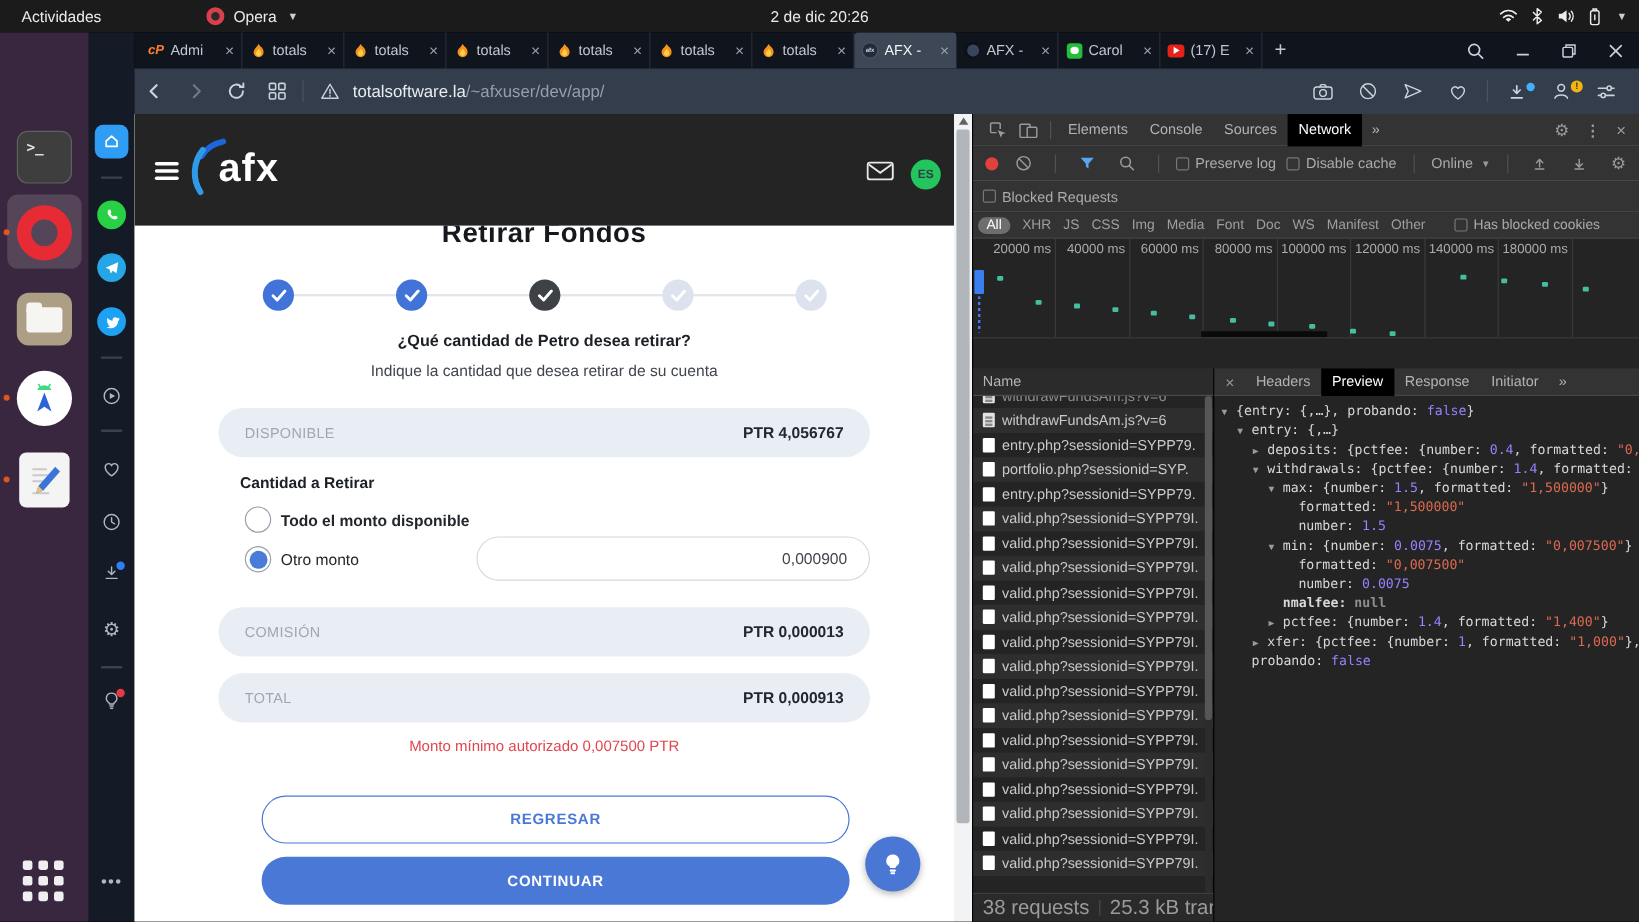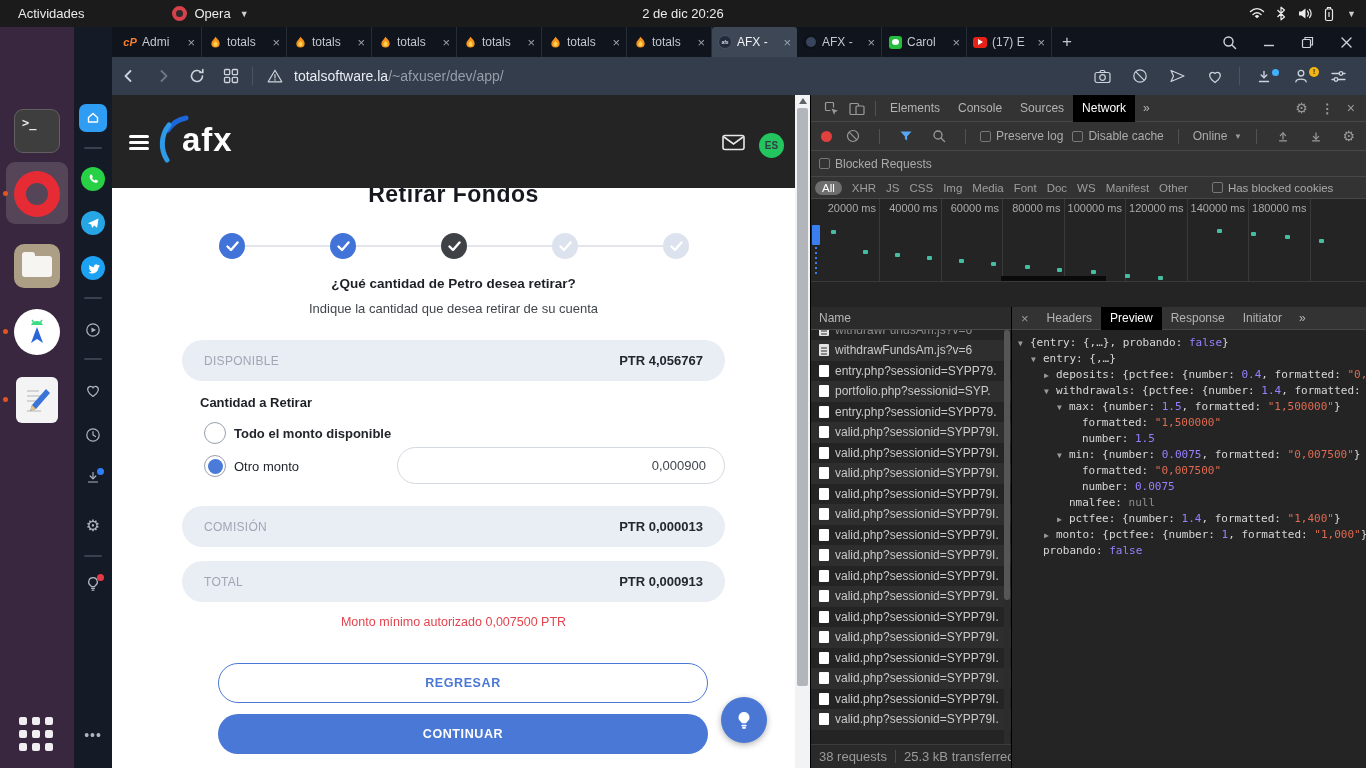--- a/index.html
+++ b/index.html
@@ -142,21 +142,21 @@
 .dt-divider{position:absolute;left:200px;top:212px;width:1px;height:461px;background:#000}
 .dt-paneltabs{position:absolute;left:201px;top:212px;width:355px;height:23px;background:#333;border-bottom:1px solid #474747;display:flex;align-items:center}
 .pt-close{color:#9a9a9a;padding:0 9px;font-size:13px}
 .pt-tab{padding:0 9px;height:23px;line-height:23px;color:#b3b3b3}
 .pt-tab.active{background:#000;color:#fff}
 .pt-more{color:#b3b3b3;padding:0 8px}
 .dt-preview{position:absolute;left:201px;top:235px;width:355px;height:414px;overflow:hidden;padding-top:5px;font-family:"DejaVu Sans Mono",monospace;font-size:11px}
 .tl-line{height:16px;line-height:16px;white-space:pre;overflow:hidden}
 .ar{display:inline-block;width:12px;color:#9a9a9a;font-size:8px}
 .t-p{color:#d7d7d7}.t-n{color:#9980ff}.t-b{color:#9980ff}.t-s{color:#dd6b52}.t-u{color:#8f8f8f}
-.dt-status{position:absolute;left:0;top:649px;width:200px;height:24px;background:#2a2a2a;border-top:1px solid #3d3d3d;display:flex;align-items:center;gap:8px;padding-left:8px;font-size:13px;color:#9b9b9b;white-space:nowrap;overflow:hidden}
+.dt-status{position:absolute;left:0;top:649px;width:200px;height:24px;background:#2a2a2a;border-top:1px solid #3d3d3d;display:flex;align-items:center;gap:8px;padding-left:8px;font-size:17px;color:#9b9b9b;white-space:nowrap;overflow:hidden}
 .st-sep{width:1px;height:13px;background:#4a4a4a;flex:none}
 </style>
 </head>
 <body>
 
 <div id="root">
 
   <div class="topbar">
     <span class="tb-activities">Actividades</span>
     <span class="tb-appmenu">
@@ -891,23 +891,23 @@
         <div class="tl-line" style="padding-left: 6px;"><span class="ar">▼</span><span class="t-p">{entry: {,…}, probando: </span><span class="t-b">false</span><span class="t-p">}</span></div>
         <div class="tl-line" style="padding-left: 19px;"><span class="ar">▼</span><span class="t-p">entry: {,…}</span></div>
         <div class="tl-line" style="padding-left: 32px;"><span class="ar">▶</span><span class="t-p">deposits: {pctfee: {number: </span><span class="t-n">0.4</span><span class="t-p">, formatted: </span><span class="t-s">"0,4</span></div>
         <div class="tl-line" style="padding-left: 32px;"><span class="ar">▼</span><span class="t-p">withdrawals: {pctfee: {number: </span><span class="t-n">1.4</span><span class="t-p">, formatted: </span></div>
         <div class="tl-line" style="padding-left: 45px;"><span class="ar">▼</span><span class="t-p">max: {number: </span><span class="t-n">1.5</span><span class="t-p">, formatted: </span><span class="t-s">"1,500000"</span><span class="t-p">}</span></div>
         <div class="tl-line" style="padding-left: 58px;"><span class="ar"></span><span class="t-p">formatted: </span><span class="t-s">"1,500000"</span></div>
         <div class="tl-line" style="padding-left: 58px;"><span class="ar"></span><span class="t-p">number: </span><span class="t-n">1.5</span></div>
         <div class="tl-line" style="padding-left: 45px;"><span class="ar">▼</span><span class="t-p">min: {number: </span><span class="t-n">0.0075</span><span class="t-p">, formatted: </span><span class="t-s">"0,007500"</span><span class="t-p">}</span></div>
         <div class="tl-line" style="padding-left: 58px;"><span class="ar"></span><span class="t-p">formatted: </span><span class="t-s">"0,007500"</span></div>
         <div class="tl-line" style="padding-left: 58px;"><span class="ar"></span><span class="t-p">number: </span><span class="t-n">0.0075</span></div>
-        <div class="tl-line" style="padding-left: 45px;"><span class="ar"></span><span class="t-p">nmalfee: </span><span class="t-u">null</span></div>
+        <div class="tl-line" style="padding-left: 45px; font-weight: bold;"><span class="ar"></span><span class="t-p">nmalfee: </span><span class="t-u">null</span></div>
         <div class="tl-line" style="padding-left: 45px;"><span class="ar">▶</span><span class="t-p">pctfee: {number: </span><span class="t-n">1.4</span><span class="t-p">, formatted: </span><span class="t-s">"1,400"</span><span class="t-p">}</span></div>
-        <div class="tl-line" style="padding-left: 32px;"><span class="ar">▶</span><span class="t-p">monto: {pctfee: {number: </span><span class="t-n">1</span><span class="t-p">, formatted: </span><span class="t-s">"1,000"</span><span class="t-p">},</span></div>
+        <div class="tl-line" style="padding-left: 32px;"><span class="ar">▶</span><span class="t-p">xfer: {pctfee: {number: </span><span class="t-n">1</span><span class="t-p">, formatted: </span><span class="t-s">"1,000"</span><span class="t-p">},</span></div>
         <div class="tl-line" style="padding-left: 19px;"><span class="ar"></span><span class="t-p">probando: </span><span class="t-b">false</span></div>
       </div>
 
     <div class="dt-status">
       <span>38 requests</span>
       <span class="st-sep"></span>
       <span>25.3 kB transferred</span>
     </div>
   </div>
 

